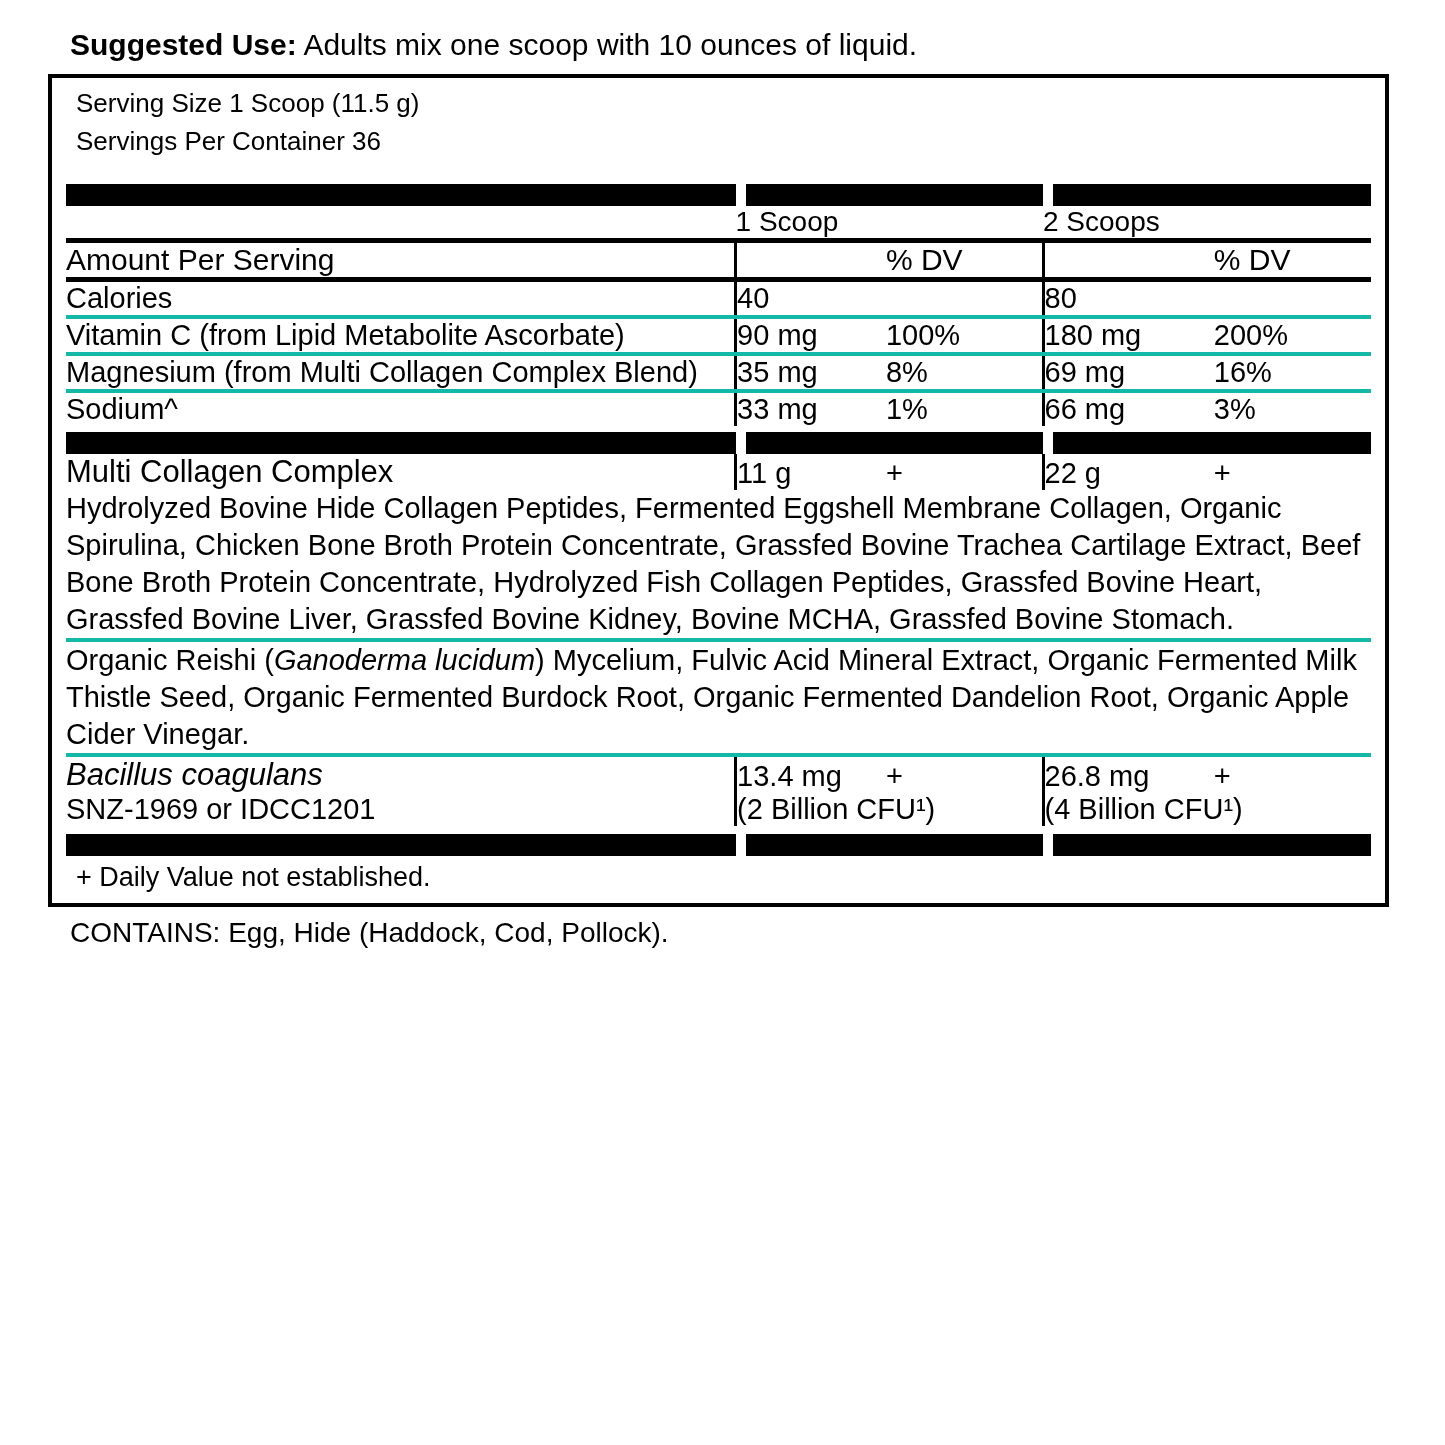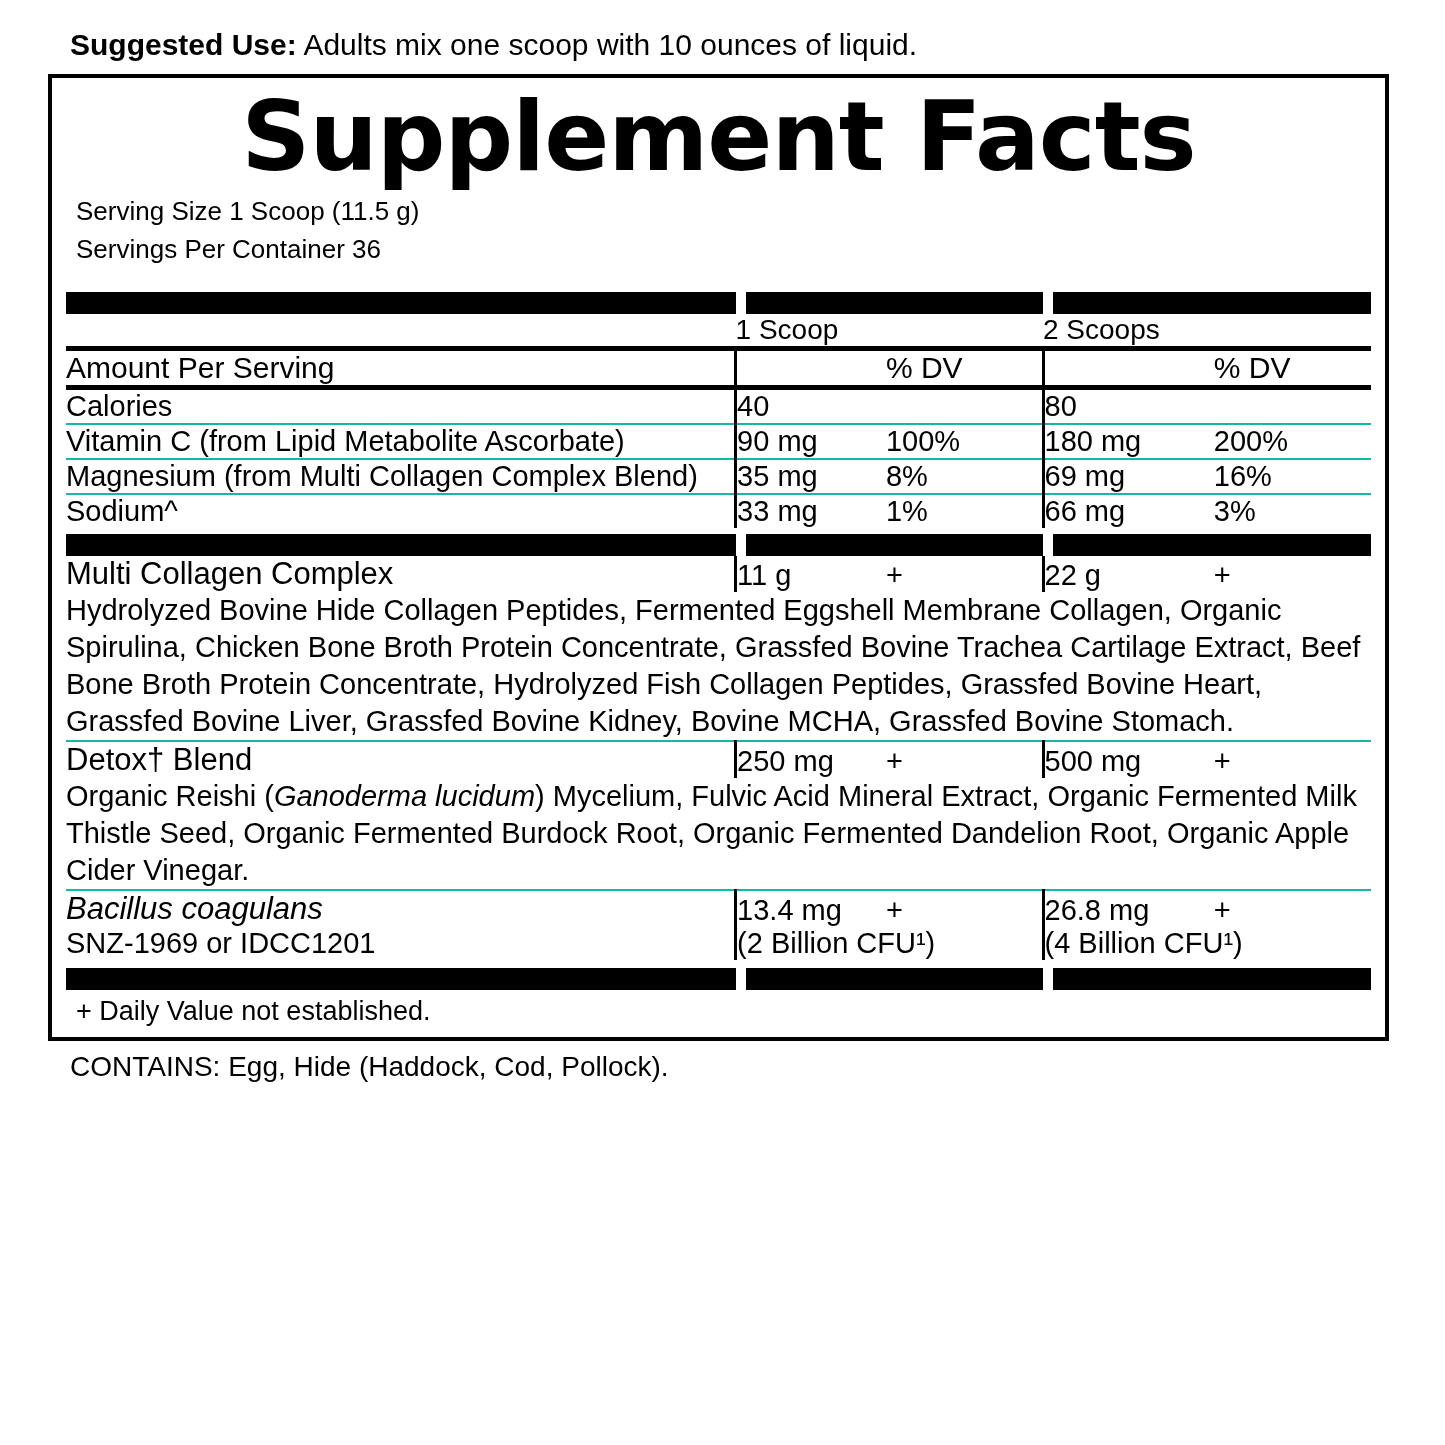--- a/index.html
+++ b/index.html
@@ -87,21 +87,21 @@
     font-weight: 700;
     font-size: 28px;
     padding: 6px 0 4px 0;
   }
 
   .cell-pad { padding: 3px 0 3px 8px; }
   .num { text-align: right; padding: 3px 4px 3px 0; }
   .num-left { text-align: left; padding: 3px 0 3px 10px; }
 
   .rule-row td {
-    border-bottom: 2px solid #14b8a6;
+    border-bottom: 4px solid #14b8a6;
   }
   .rule-heavy td {
     border-bottom: 5px solid #000;
   }
 
   .grp-left  { border-left: 3px solid #000; }
 
   .amount-label {
     font-weight: 700;
     font-size: 30px;
@@ -149,21 +149,20 @@
 <body>
 
 <div class="page">
 
   <div class="suggested-use">
     <b>Suggested Use:</b><span> Adults mix one scoop with 10 ounces of liquid.</span>
   </div>
 
   <div class="panel">
 
-    <div class="sf-title">Supplement Facts</div>
 
     <div class="serving-lines">
       <div>Serving Size 1 Scoop (11.5 g)</div>
       <div>Servings Per Container 36</div>
     </div>
 
     <table class="facts">
       <colgroup>
         <col class="col-name">
           <col class="col-a-amt">
@@ -258,27 +257,20 @@
         <td class="blend-name">Multi Collagen Complex</td>
         <td class="num grp-left">11 g</td>
         <td class="plus">+</td>
         <td class="num grp-left">22 g</td>
         <td class="plus">+</td>
       </tr>
       <tr class="rule-row">
         <td colspan="5" class="ingredients">Hydrolyzed Bovine Hide Collagen Peptides, Fermented Eggshell Membrane Collagen, Organic Spirulina, Chicken Bone Broth Protein Concentrate, Grassfed Bovine Trachea Cartilage Extract, Beef Bone Broth Protein Concentrate, Hydrolyzed Fish Collagen Peptides, Grassfed Bovine Heart, Grassfed Bovine Liver, Grassfed Bovine Kidney, Bovine MCHA, Grassfed Bovine Stomach.</td>
       </tr>
 
-      <tr>
-        <td class="blend-name">Detox† Blend</td>
-        <td class="num grp-left">250 mg</td>
-        <td class="plus">+</td>
-        <td class="num grp-left">500 mg</td>
-        <td class="plus">+</td>
-      </tr>
       <tr class="rule-row">
         <td colspan="5" class="ingredients"><span>Organic Reishi (</span><span class="ital">Ganoderma lucidum</span><span>) Mycelium, Fulvic Acid Mineral Extract, Organic Fermented Milk Thistle Seed, Organic Fermented Burdock Root, Organic Fermented Dandelion Root, Organic Apple Cider Vinegar.</span></td>
       </tr>
 
       <tr>
         <td class="blend-name ital" style="font-weight:400;">Bacillus coagulans</td>
         <td class="num grp-left">13.4 mg</td>
         <td class="plus">+</td>
         <td class="num grp-left">26.8 mg</td>
         <td class="plus">+</td>

